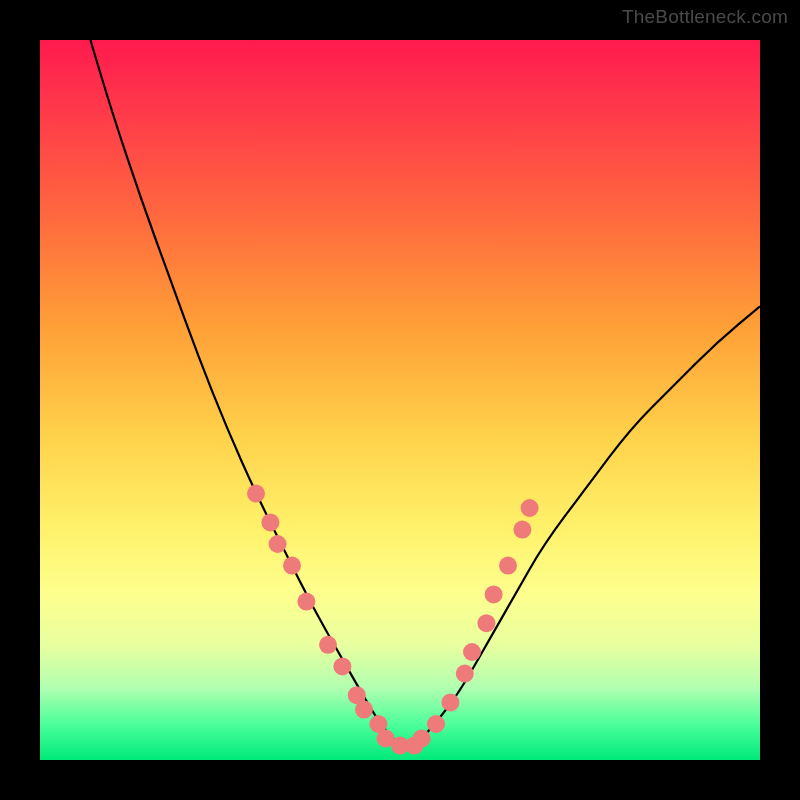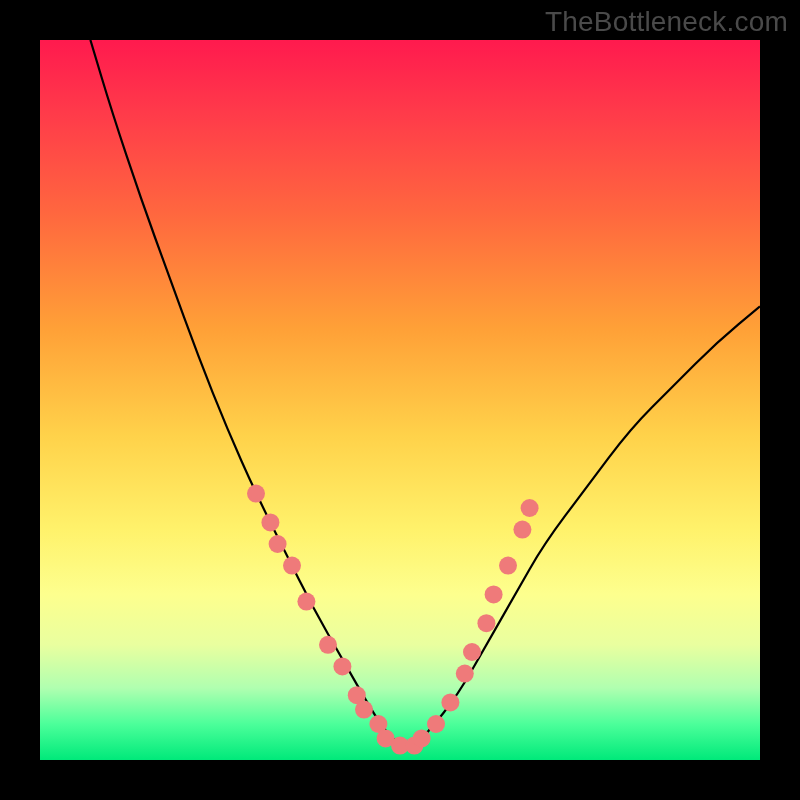--- a/index.html
+++ b/index.html
@@ -42,21 +42,21 @@
     left: 0;
     top: 0;
     width: 720px;
     height: 720px;
   }
   .attribution {
     position: absolute;
     top: 6px;
     right: 12px;
     color: #4a4a4a;
-    font-size: 28px;
+    font-size: 19px;
     font-weight: 500;
     letter-spacing: 0.2px;
   }
 </style>
 </head>
 <body>
 
 <div class="wrap">
   <div class="plot">
     <svg class="curve" viewBox="0 0 720 720" preserveAspectRatio="none">

